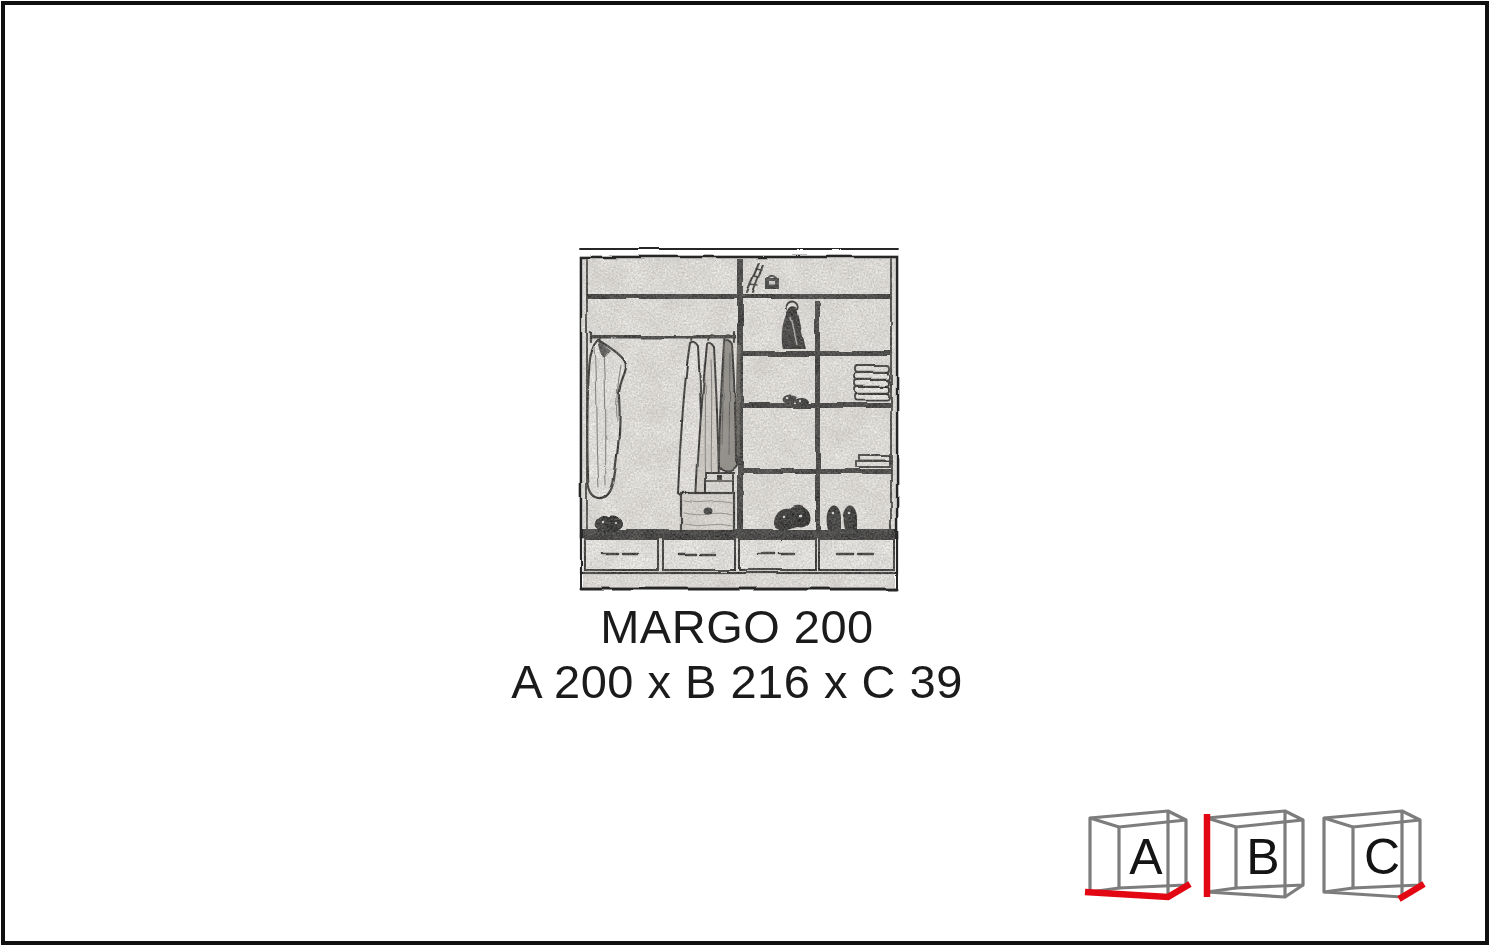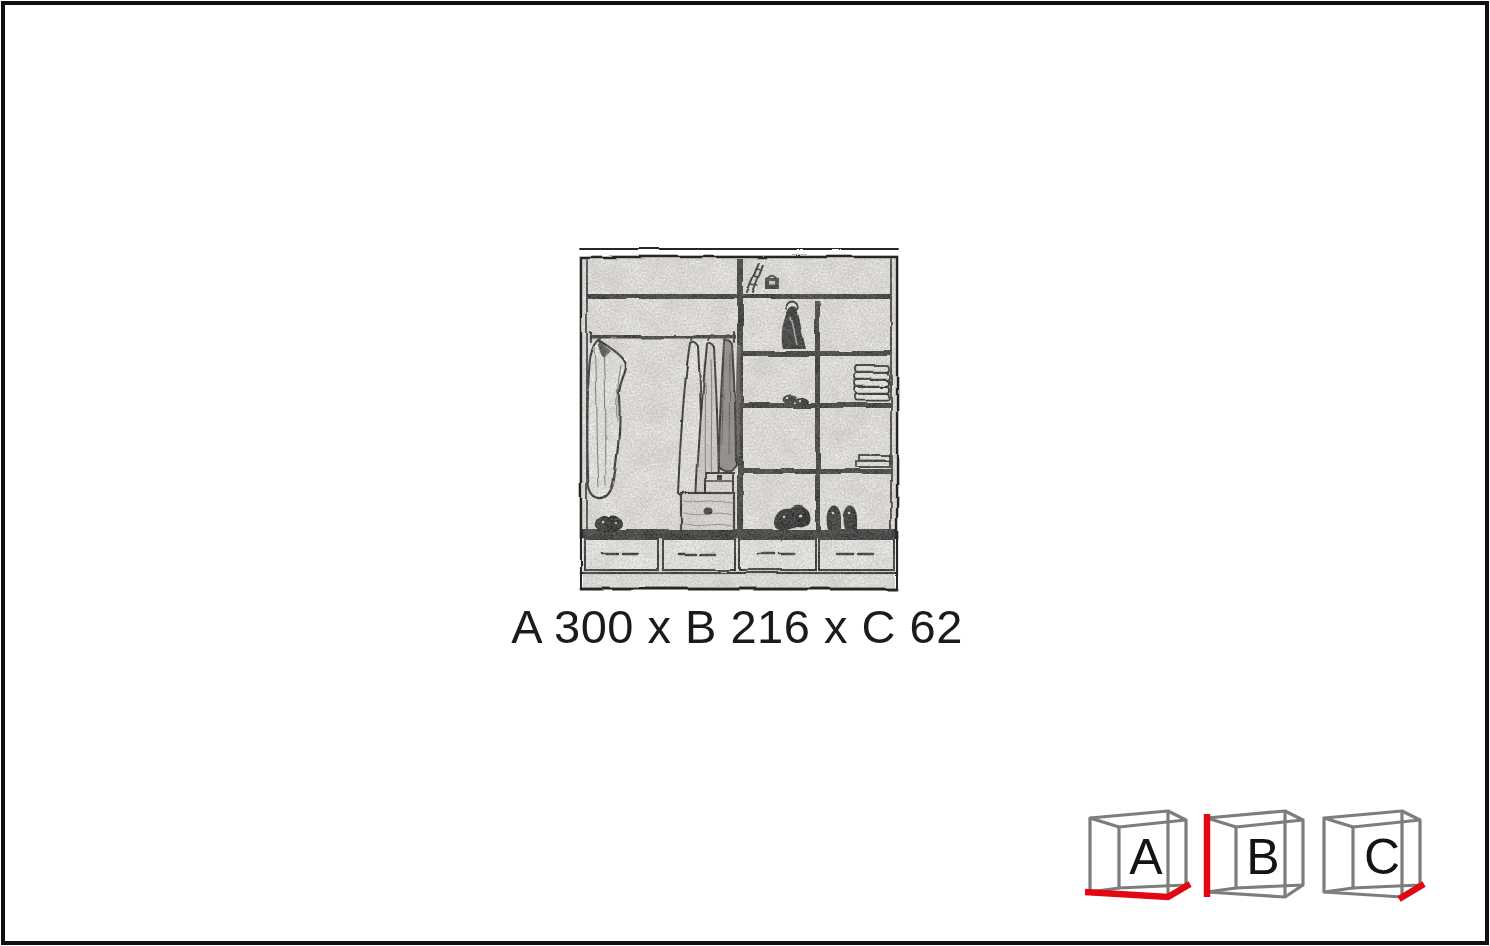--- a/index.html
+++ b/index.html
@@ -176,21 +176,22 @@
       <line class="sk-line" x1="3" y1="344" x2="319" y2="344" stroke-width="3"></line>
     </g>
 
     <rect x="5" y="13" width="312" height="330" fill="#a49f99" filter="url(#grainA)" opacity="0.5"></rect>
     <rect x="5" y="13" width="312" height="330" fill="#8d8881" filter="url(#grainB)" opacity="0.28"></rect>
   </g>
 </svg>
 </div>
 
 <div class="caption">
-  <div class="dims">A 300 x B 216 x C 62</div>
+  <div class="name">MARGO 200</div>
+  <div class="dims">A 200 x B 216 x C 39</div>
 </div>
 
 <div class="dim-legend">
 
   <svg class="dim-cube" viewBox="0 0 112 100">
     <path class="cube-wire" d="M8,10 L86,3 L86,89 L8,84 Z"></path>
     <path class="cube-wire" d="M37,19 L104,12 L104,77 L37,80 Z"></path>
     <path class="cube-wire" d="M8,10 L37,19 M86,3 L104,12 M8,84 L37,80 M86,89 L104,77"></path>
     <polyline class="cube-red" points="3,84 86,89 108,76"></polyline>
     <text class="cube-letter" x="64" y="66">A</text>

